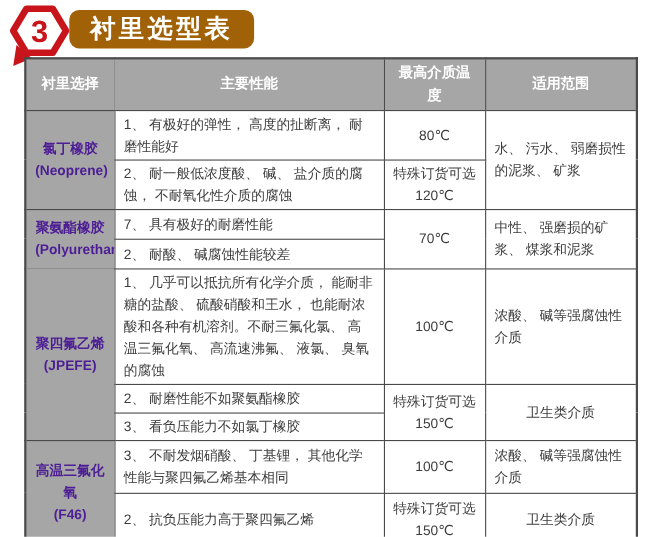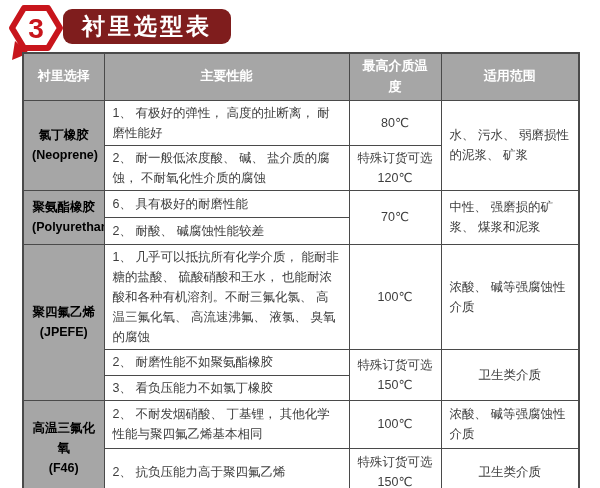--- a/index.html
+++ b/index.html
@@ -23,21 +23,21 @@
     top: 1px;
     width: 60px;
     height: 62px;
   }
   .banner {
     position: absolute;
     left: 63px;
     top: 9px;
     width: 168px;
     height: 35px;
-    background: #7f1d1d;
+    background: #a16207;
     border-radius: 9px;
     display: flex;
     align-items: center;
     justify-content: center;
   }
   .banner-text {
     color: #ffffff;
     font-size: 23px;
     font-weight: bold;
     letter-spacing: 3px;
@@ -65,21 +65,21 @@
   }
   th.col-header {
     background: #a6a6a6;
     color: #ffffff;
     font-size: 13px;
     font-weight: bold;
     text-align: center;
   }
   td.lining-cell {
     background: #a6a6a6;
-    color: #000000;
+    color: #4c1d95;
     font-weight: bold;
     text-align: center;
     padding: 2px 2px;
     line-height: 1.45;
   }
   td.perf {
     text-align: left;
   }
   td.temp {
     text-align: center;
@@ -143,21 +143,21 @@
     <td class="perf">2、 耐一般低浓度酸、 碱、 盐介质的腐蚀， 不耐氧化性介质的腐蚀</td>
     <td class="temp">特殊订货可选
 120℃</td>
   </tr>
 
   <tr class="h27">
     <td class="lining-cell" rowspan="2">
       <div>聚氨酯橡胶</div>
       <div>(Polyurethane)</div>
     </td>
-    <td class="perf">6、 具有极好的耐磨性能</td>
+    <td class="perf">7、 具有极好的耐磨性能</td>
     <td class="temp" rowspan="2">70℃</td>
     <td class="app" rowspan="2">中性、 强磨损的矿浆、 煤浆和泥浆</td>
   </tr>
   <tr class="h27">
     <td class="perf">2、 耐酸、 碱腐蚀性能较差</td>
   </tr>
 
   <tr class="h85">
     <td class="lining-cell" rowspan="3">
       <div>聚四氟乙烯</div>
@@ -175,21 +175,21 @@
   </tr>
   <tr class="h24">
     <td class="perf">3、 看负压能力不如氯丁橡胶</td>
   </tr>
 
   <tr class="h48">
     <td class="lining-cell" rowspan="2">
       <div>高温三氟化氧</div>
       <div>(F46)</div>
     </td>
-    <td class="perf">2、 不耐发烟硝酸、 丁基锂， 其他化学性能与聚四氟乙烯基本相同</td>
+    <td class="perf">3、 不耐发烟硝酸、 丁基锂， 其他化学性能与聚四氟乙烯基本相同</td>
     <td class="temp">100℃</td>
     <td class="app">浓酸、 碱等强腐蚀性介质</td>
   </tr>
   <tr class="h48">
     <td class="perf">2、 抗负压能力高于聚四氟乙烯</td>
     <td class="temp">特殊订货可选
 150℃</td>
     <td class="app center">卫生类介质</td>
   </tr>
 </tbody>

